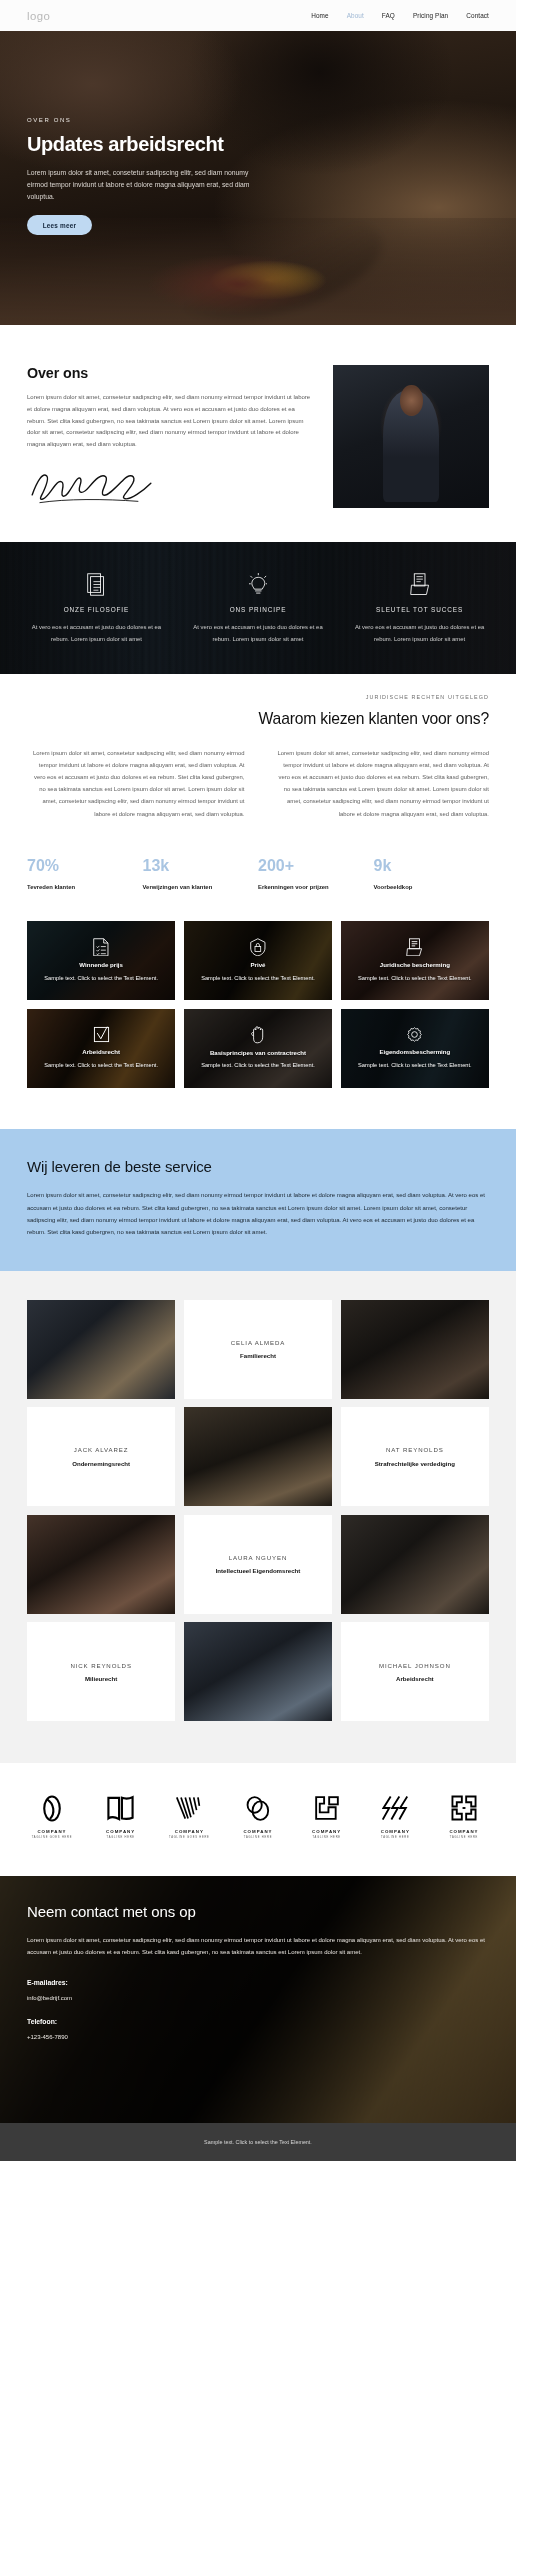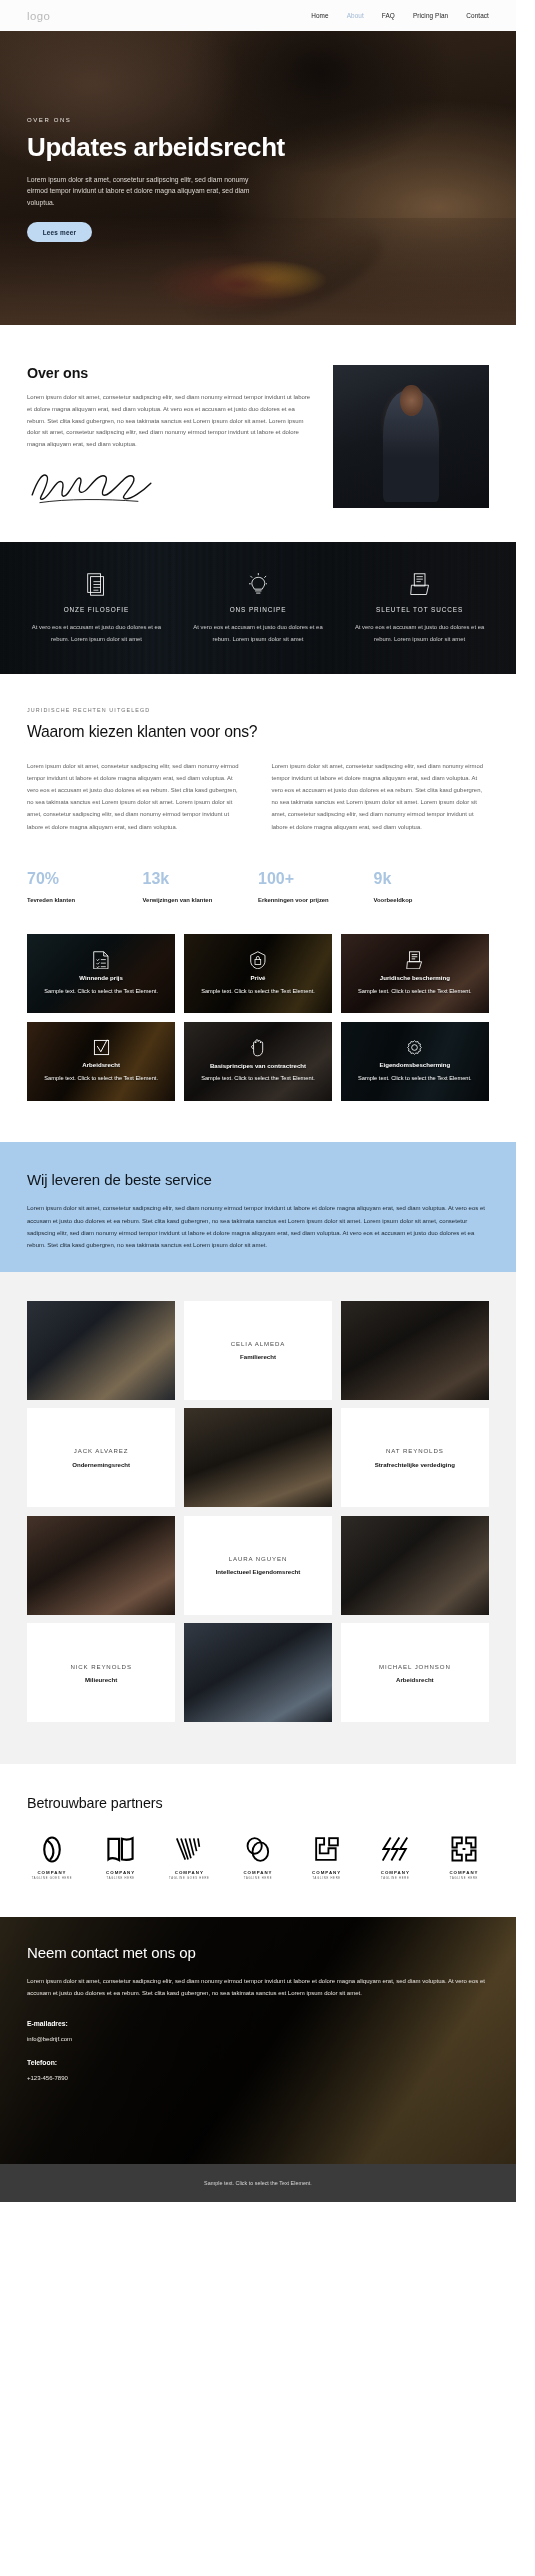--- a/index.html
+++ b/index.html
@@ -60,21 +60,21 @@
   }
   .hero-inner {
     position: relative; z-index: 3;
     padding: 86px 27px 0 27px;
   }
   .hero-eyebrow {
     font-size: 6px; letter-spacing: 1.6px; color: #e9e6e2;
     margin-bottom: 10px; font-weight: 400;
   }
   .hero-title {
-    font-size: 26px; line-height: 1.12; color: #ffffff;
+    font-size: 20px; line-height: 1.12; color: #ffffff;
     font-weight: 700; letter-spacing: -0.4px; margin-bottom: 11.4px;
   }
   .hero-sub {
     font-size: 6.8px; line-height: 1.75; color: #ddd8d3;
     max-width: 236px; margin-bottom: 13px;
   }
   .btn-primary {
     display: inline-block; background: #bfd9f2; color: #12243a;
     font-size: 6.4px; font-weight: 700; letter-spacing: 0.2px;
     padding: 6.4px 15.7px; border-radius: 14.3px; border: none; cursor: pointer;
@@ -117,21 +117,21 @@
       repeating-linear-gradient(90deg, #16202a 0px, #1d2b36 3.6px, #0f1920 6.4px, #22303c 10px, #131d25 13.6px),
       #0d1116;
   }
   .features-grid { display: flex; position: relative; z-index: 2; }
   .feature { flex: 1; text-align: center; padding: 0 11.4px; }
   .feature-icon { height: 24px; display: flex; align-items: center; justify-content: center; margin-bottom: 10px; }
   .feature-title { font-size: 6.4px; letter-spacing: 0.9px; color: #e6e6e6; margin-bottom: 9.3px; }
   .feature-text { font-size: 5.9px; line-height: 1.95; color: #cfcfcf; }
 
   
-  .why { background: #fff; padding: 33px 27px 24px 27px; }
+  .why { background: #fff; padding: 20px 27px 24px 27px; text-align: right; }
   .why-eyebrow { font-size: 5.4px; letter-spacing: 1.1px; color: #6f6f6f; margin-bottom: 10px; }
   .why-title { font-size: 15.7px; font-weight: 400; color: #101010; margin-bottom: 18.6px; letter-spacing: -0.2px; }
   .why-cols { display: flex; gap: 27px; }
   .why-col { flex: 1; font-size: 5.9px; line-height: 2.05; color: #5e5e5e; }
 
   .stats { display: flex; padding: 13px 27px 31px 27px; background: #fff; }
   .stat { flex: 1; }
   .stat-num { font-size: 16px; font-weight: 700; color: #a9c5e2; margin-bottom: 9.3px; }
   .stat-label { font-size: 5.9px; font-weight: 700; color: #1b1b1b; }
 
@@ -150,21 +150,21 @@
   .card-text { position: relative; z-index: 2; font-size: 5.7px; line-height: 1.6; text-shadow: 0 0.7px 1.4px rgba(0,0,0,.6); }
 
   .bg-riot { background: linear-gradient(135deg,#1a2b30 0%,#0d1518 40%,#2a1a10 70%,#120c08 100%); }
   .bg-columns { background: linear-gradient(120deg,#2c2212 0%,#0a0805 45%,#51401c 80%,#1a1409 100%); }
   .bg-desk { background: linear-gradient(140deg,#4a322a 0%,#1d120e 45%,#6a4b3a 75%,#241713 100%); }
   .bg-books2 { background: linear-gradient(120deg,#4a2f1a 0%,#120c06 40%,#6b4a1e 70%,#1c1209 100%); }
   .bg-court { background: linear-gradient(140deg,#3c3630 0%,#171412 40%,#4a4038 75%,#1b1816 100%); }
   .bg-shelf { background: linear-gradient(110deg,#101b20 0%,#0a1014 35%,#18262d 65%,#080c0f 100%); }
 
   
-  .service { background: #a9cced; padding: 29px 27px 20px 27px; }
+  .service { background: #a9cced; padding: 29px 27px 32px 27px; }
   .service-title { font-size: 15px; font-weight: 400; color: #10161c; margin-bottom: 14.3px; letter-spacing: -0.1px; }
   .service-text { font-size: 6px; line-height: 2.05; color: #1b2630; }
 
   
   .team { background: #f2f2f2; padding: 29px 27px 33px 27px; }
   .team-row { display: flex; gap: 8.6px; margin-bottom: 8.6px; }
   .team-cell { flex: 1; height: 99px; position: relative; overflow: hidden; }
   .team-card {
     background: #fff; display: flex; flex-direction: column;
     align-items: center; justify-content: center; text-align: center;
@@ -313,21 +313,21 @@
   <div class="stats">
     <div class="stat">
       <div class="stat-num">70%</div>
       <div class="stat-label">Tevreden klanten</div>
     </div>
     <div class="stat">
       <div class="stat-num">13k</div>
       <div class="stat-label">Verwijzingen van klanten</div>
     </div>
     <div class="stat">
-      <div class="stat-num">100+</div>
+      <div class="stat-num">200+</div>
       <div class="stat-label">Erkenningen voor prijzen</div>
     </div>
     <div class="stat">
       <div class="stat-num">9k</div>
       <div class="stat-label">Voorbeeldkop</div>
     </div>
   </div>
 
   <div class="cards">
 
@@ -473,21 +473,20 @@
       <div class="team-cell ph-6"></div>
       <div class="team-cell team-card">
         <div class="team-name">MICHAEL JOHNSON</div>
         <div class="team-role">Arbeidsrecht</div>
       </div>
     </div>
 
   </div>
 
   <div class="partners">
-    <div class="partners-title">Betrouwbare partners</div>
     <div class="partners-row">
 
       <div class="partner">
         <div class="partner-mark">
           <svg width="24" height="27" viewBox="0 0 34 38">
             <ellipse cx="17" cy="19" rx="11" ry="17" fill="none" stroke="#000" stroke-width="3"></ellipse>
             <path d="M10 6 C20 12 22 26 14 34" fill="none" stroke="#000" stroke-width="3"></path>
           </svg>
         </div>
         <div class="partner-name">COMPANY</div>

